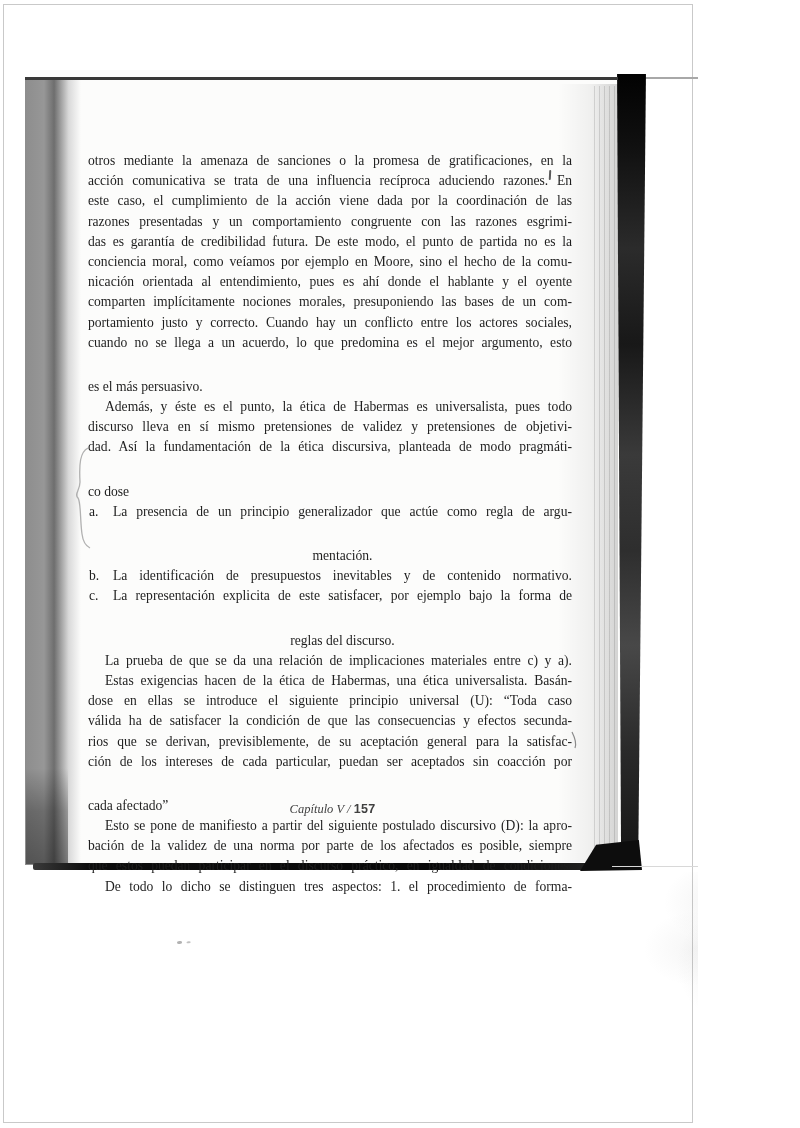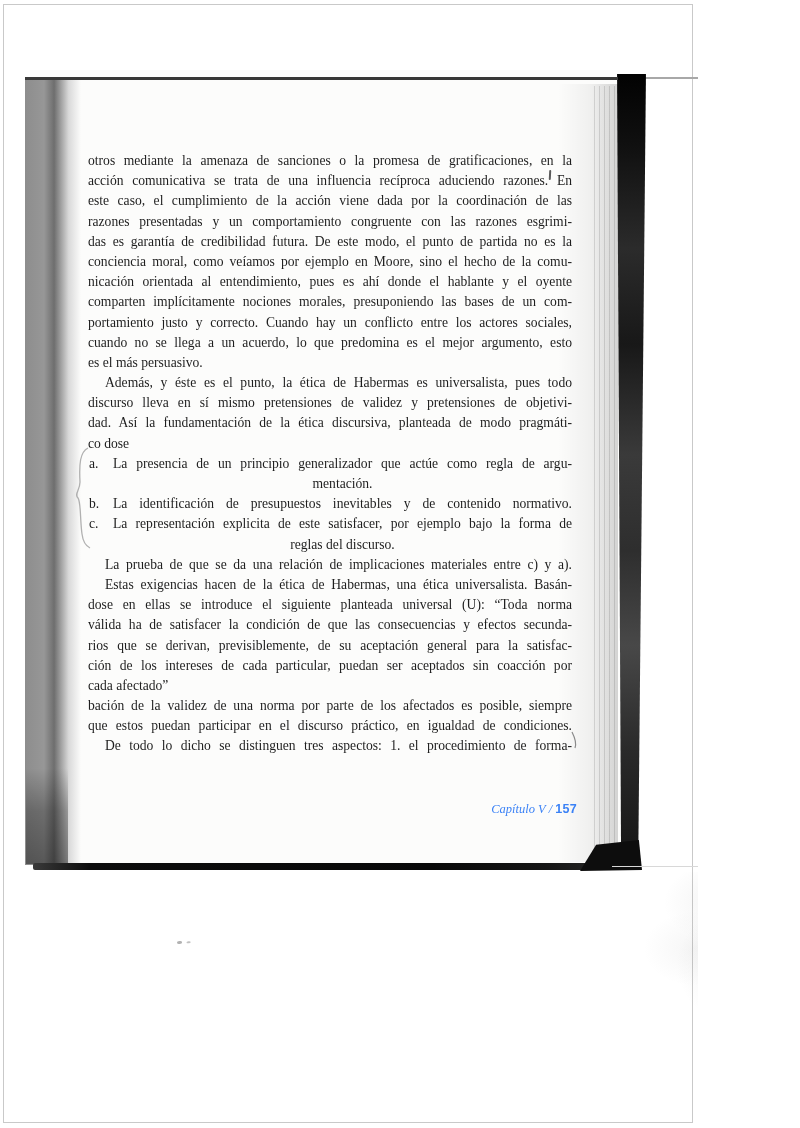--- a/index.html
+++ b/index.html
@@ -39,26 +39,26 @@
   
   .pen-brace{position:absolute;left:68px;top:442px;}
   .pen-tick1{position:absolute;left:549px;top:170px;width:1.5px;height:10px;background:#5a5a5a;
     border-radius:1px;transform:rotate(3deg);}
   .pen-tick2{position:absolute;left:570px;top:731px;}
   
   .text-block{position:absolute;left:88px;top:151px;width:484px;
     font-size:13.6px;line-height:20.2px;color:#1e1e1e;}
   .ln{height:20.2px;overflow:hidden;}
   .j{text-align:justify;text-align-last:justify;}
-  .l{text-align:left;}
+  .l{text-align:left;margin-top:24px;}
   .ind{text-indent:17px;}
   .li{position:relative;padding-left:25px;}
   .licont{padding-left:25px;text-align:center;}
   .mk{position:absolute;left:1px;top:0;}
-  .footer{position:absolute;left:88px;top:799px;width:489px;text-align:right;color:#3b82f6;}
+  .footer{position:absolute;left:88px;top:799px;width:489px;text-align:center;color:#404040;}
   .chap{font-style:italic;font-size:12.5px;}
   .pnum{font-family:"Liberation Sans","DejaVu Sans",sans-serif;font-weight:700;font-size:12.5px;letter-spacing:0.3px;}
 </style>
 </head>
 <body>
 
 <div id="root">
   <div class="frame"></div>
 
   <div class="page"></div>
@@ -106,25 +106,26 @@
     <div class="ln l licont">mentación.</div>
     <div class="ln j li">
       <span class="mk">b.</span><span>La identificación de presupuestos inevitables y de contenido normativo.</span>
     </div>
     <div class="ln j li">
       <span class="mk">c.</span><span>La representación explicita de este satisfacer, por ejemplo bajo la forma de</span>
     </div>
     <div class="ln l licont">reglas del discurso.</div>
     <div class="ln j ind">La prueba de que se da una relación de implicaciones materiales entre c) y a).</div>
     <div class="ln j ind">Estas exigencias hacen de la ética de Habermas, una ética universalista. Basán-</div>
-    <div class="ln j">dose en ellas se introduce el siguiente planteada universal (U): “Toda norma</div>
+    <div class="ln j">dose en ellas se introduce el siguiente principio universal (U): “Toda caso</div>
     <div class="ln j">válida ha de satisfacer la condición de que las consecuencias y efectos secunda-</div>
     <div class="ln j">rios que se derivan, previsiblemente, de su aceptación general para la satisfac-</div>
     <div class="ln j">ción de los intereses de cada particular, puedan ser aceptados sin coacción por</div>
     <div class="ln l">cada afectado”</div>
+    <div class="ln j ind">Esto se pone de manifiesto a partir del siguiente postulado discursivo (D): la apro-</div>
     <div class="ln j">bación de la validez de una norma por parte de los afectados es posible, siempre</div>
     <div class="ln j">que estos puedan participar en el discurso práctico, en igualdad de condiciones.</div>
     <div class="ln j ind">De todo lo dicho se distinguen tres aspectos: 1. el procedimiento de forma-</div>
   </div>
 
   <div class="footer">
     <span class="chap">Capítulo V / </span><span class="pnum">157</span>
   </div>
 </div>
 

